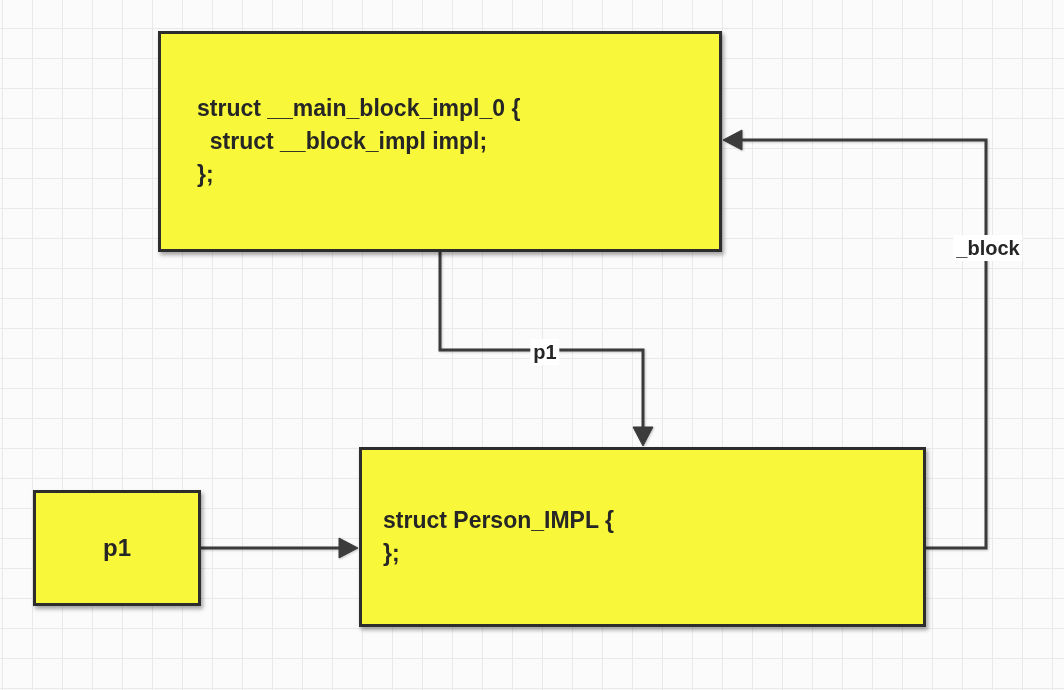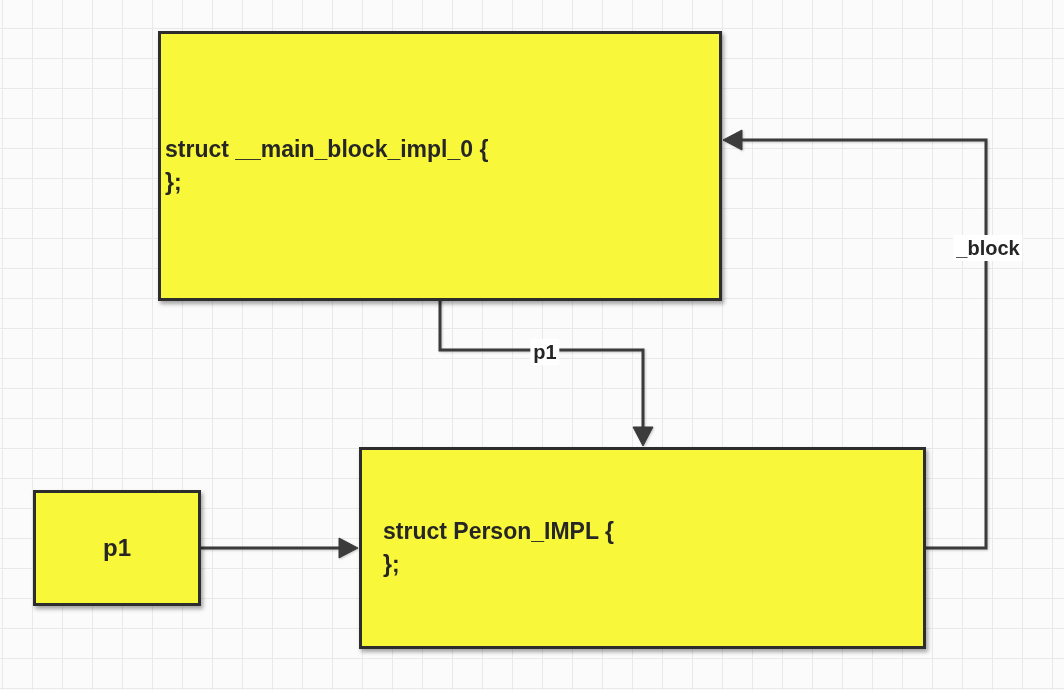--- a/index.html
+++ b/index.html
@@ -39,28 +39,28 @@
   .node {
     position: absolute;
     box-sizing: border-box;
     background: var(--node-fill, #f8f73a);
     border: 3px solid var(--node-border, #2d2d2d);
     box-shadow: 2px 3px 4px rgba(0,0,0,0.35);
     color: var(--text, #262626);
   }
   .node-top {
     left: 158px; top: 31px;
-    width: 564px; height: 270px;
+    width: 564px; height: 221px;
     display: flex; flex-direction: column;
     justify-content: center;
-    padding-left: 4px;
+    padding-left: 36px;
   }
   .node-bottom {
     left: 359px; top: 447px;
-    width: 567px; height: 202px;
+    width: 567px; height: 180px;
     display: flex; flex-direction: column;
     justify-content: center;
     padding-left: 21px;
   }
   .code-line {
     font-size: 23px;
     font-weight: 700;
     line-height: 33px;
     white-space: pre;
   }
@@ -105,20 +105,21 @@
     </g>
 
     <g class="edge">
       <polyline points="201,548 341,548"></polyline>
       <polygon points="358,548 339,538 339,558"></polygon>
     </g>
   </svg>
 
   <div class="node node-top">
     <div class="code-line">struct __main_block_impl_0 {</div>
+    <div class="code-line">  struct __block_impl impl;</div>
     <div class="code-line">};</div>
   </div>
 
   <div class="node node-bottom">
     <div class="code-line">struct Person_IMPL {</div>
     <div class="code-line">};</div>
   </div>
 
   <div class="node node-p1">
     <span>p1</span>

